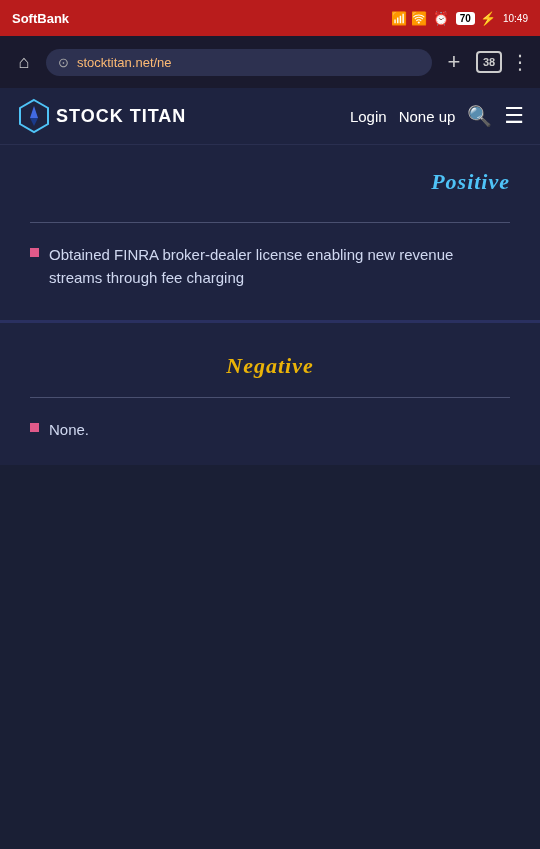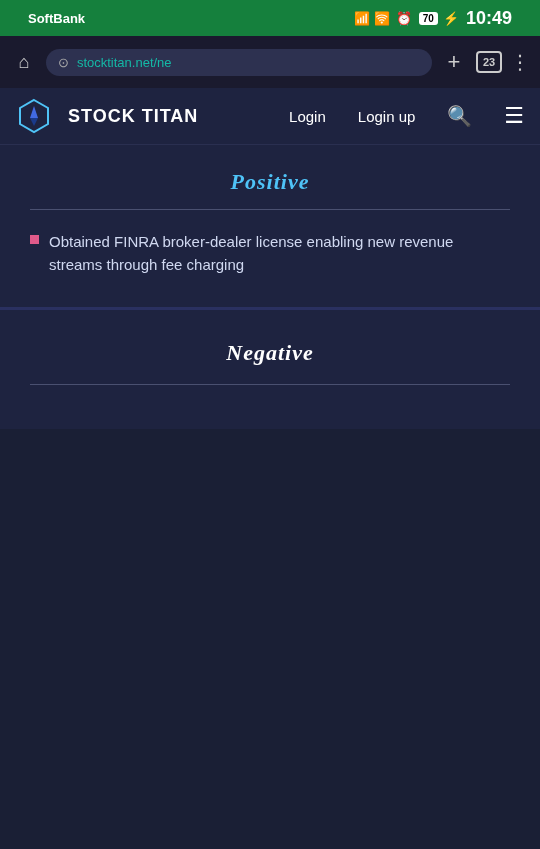--- a/index.html
+++ b/index.html
@@ -7,25 +7,25 @@
     body {
       width: 540px;
       min-height: 849px;
       background: #1a1f35;
       font-family: -apple-system, BlinkMacSystemFont, 'Segoe UI', sans-serif;
       overflow-x: hidden;
     }
 
     
     .status-bar {
-      background: #15803d;
+      background: #b91c1c;
       display: flex;
       justify-content: space-between;
       align-items: center;
-      padding: 4px 28px;
+      padding: 4px 12px;
       height: 36px;
     }
     .status-left {
       font-size: 13px;
       color: #fff;
       font-weight: 600;
     }
     .status-right {
       display: flex;
       align-items: center;
@@ -40,22 +40,22 @@
     }
     .battery-box {
       background: #fff;
       color: #000;
       font-size: 10px;
       padding: 1px 4px;
       border-radius: 3px;
       font-weight: bold;
     }
     .time {
-      font-weight: bold;
-      font-size: 18px;
+      font-weight: normal;
+      font-size: 10px;
     }
 
     
     .browser-bar {
       background: #1a1a2e;
       display: flex;
       align-items: center;
       padding: 8px 10px;
       gap: 8px;
       height: 52px;
@@ -76,21 +76,21 @@
       display: flex;
       align-items: center;
       padding: 6px 12px;
       gap: 8px;
     }
     .url-icon {
       color: #aaa;
       font-size: 13px;
     }
     .url-text {
-      color: #14b8a6;
+      color: #fdba74;
       font-size: 13px;
       text-align: center;
     }
     .browser-actions {
       display: flex;
       align-items: center;
       gap: 8px;
     }
     .browser-plus {
       color: #ccc;
@@ -120,37 +120,37 @@
       background: #1e2340;
       display: flex;
       align-items: center;
       padding: 10px 16px;
       gap: 12px;
       border-bottom: 1px solid #2a2f50;
     }
     .logo-container {
       display: flex;
       align-items: center;
-      gap: 16px;
+      gap: 4px;
     }
     .logo-icon {
       width: 36px;
       height: 36px;
     }
     .logo-text {
       color: #fff;
       font-size: 18px;
       font-weight: 700;
       letter-spacing: 1px;
     }
     .site-nav {
       display: flex;
       align-items: center;
       margin-left: auto;
-      gap: 32px;
+      gap: 12px;
     }
     .nav-link {
       color: #fff;
       font-size: 15px;
       text-decoration: none;
     }
     .nav-icon {
       color: #fff;
       font-size: 20px;
     }
@@ -165,27 +165,27 @@
       padding: 0;
     }
 
     
     .section-positive {
       background: #1e2340;
       padding: 24px 30px 30px;
       border-bottom: 3px solid #2a3060;
     }
     .section-title-positive {
-      text-align: center;
+      text-align: right;
       font-size: 22px;
       font-weight: 700;
       color: #4fc3f7;
       font-style: italic;
       letter-spacing: 1px;
-      margin-bottom: 14px;
+      margin-bottom: 27px;
       font-family: Georgia, serif;
     }
     .section-divider {
       border: none;
       border-top: 1px solid #4a5070;
       margin-bottom: 20px;
     }
     .bullet-list {
       list-style: none;
       display: flex;
@@ -210,21 +210,21 @@
 
     
     .section-negative {
       background: #1e2340;
       padding: 30px 30px 24px;
     }
     .section-title-negative {
       text-align: center;
       font-size: 22px;
       font-weight: 700;
-      color: #ffffff;
+      color: #eab308;
       font-style: italic;
       letter-spacing: 1px;
       margin-bottom: 18px;
       font-family: Georgia, serif;
     }
   </style>
 </head>
 <body>
 
 <div class="status-bar">
@@ -244,37 +244,37 @@
 <div class="browser-bar">
   <div class="browser-home-btn">
     <span>⌂</span>
   </div>
   <div class="browser-url-bar">
     <span class="url-icon">⊙</span>
     <span class="url-text">stocktitan.net/ne</span>
   </div>
   <div class="browser-actions">
     <span class="browser-plus">+</span>
-    <div class="tab-count">23</div>
+    <div class="tab-count">38</div>
     <span class="browser-menu">⋮</span>
   </div>
 </div>
 
 <div class="site-header">
   <div class="logo-container">
     <svg class="logo-icon" viewBox="0 0 36 36" xmlns="http://www.w3.org/2000/svg">
       <polygon points="18,2 32,10 32,26 18,34 4,26 4,10" fill="none" stroke="#4fc3f7" stroke-width="2"></polygon>
       <polygon points="18,8 14,20 22,20" fill="#4169e1"></polygon>
       <polygon points="14,20 18,28 22,20" fill="#1a3a8a"></polygon>
     </svg>
     <span class="logo-text">STOCK TITAN</span>
   </div>
   <nav class="site-nav">
     <a class="nav-link">Login</a>
-    <a class="nav-link">Login up</a>
+    <a class="nav-link">None up</a>
     <span class="nav-icon">🔍</span>
     <span class="nav-hamburger">☰</span>
   </nav>
 </div>
 
 <div class="main-content">
 
   <div class="section-positive">
     <div class="section-title-positive">Positive</div>
     <hr class="section-divider">
@@ -282,15 +282,21 @@
     <li class="bullet-item">
           <span class="bullet-square"></span>
           <span>Obtained FINRA broker-dealer license enabling new revenue streams through fee charging</span>
         </li>
       </ul>
   </div>
 
   <div class="section-negative">
     <div class="section-title-negative">Negative</div>
     <hr class="section-divider">
+    <ul class="bullet-list">
+    <li class="bullet-item">
+          <span class="bullet-square"></span>
+          <span>None.</span>
+        </li>
+      </ul>
   </div>
 
 </div>
 
 </body></html>

